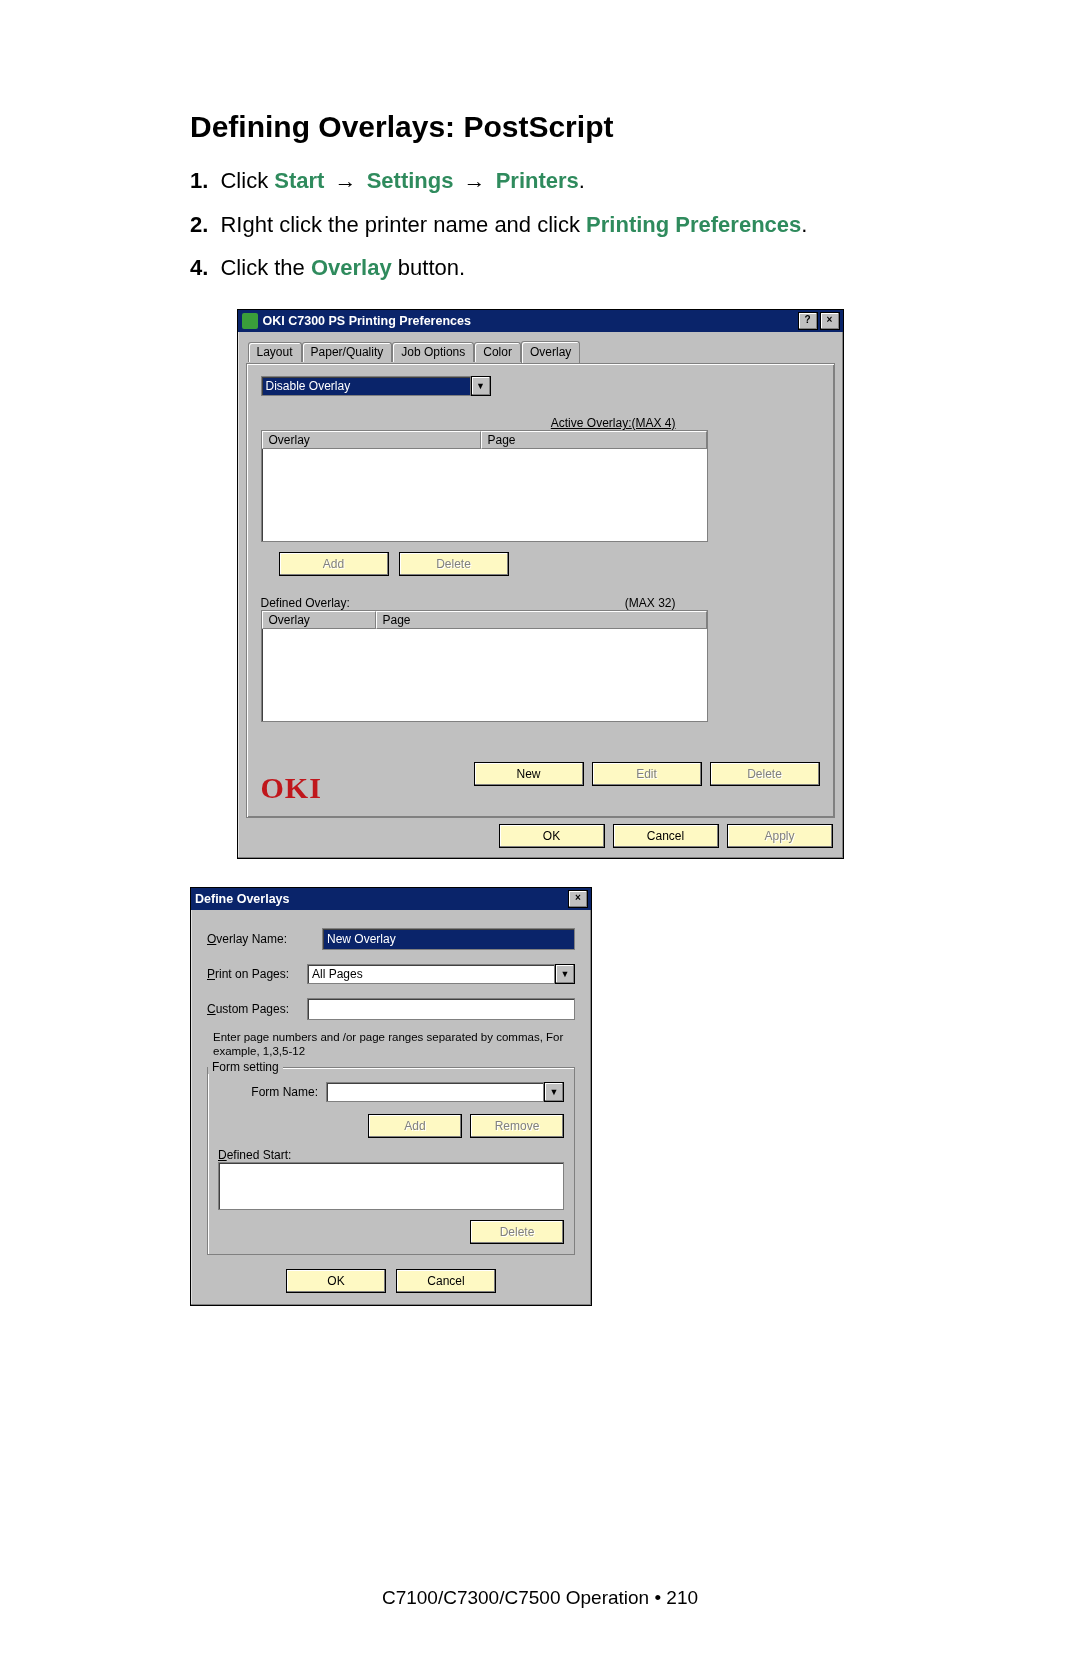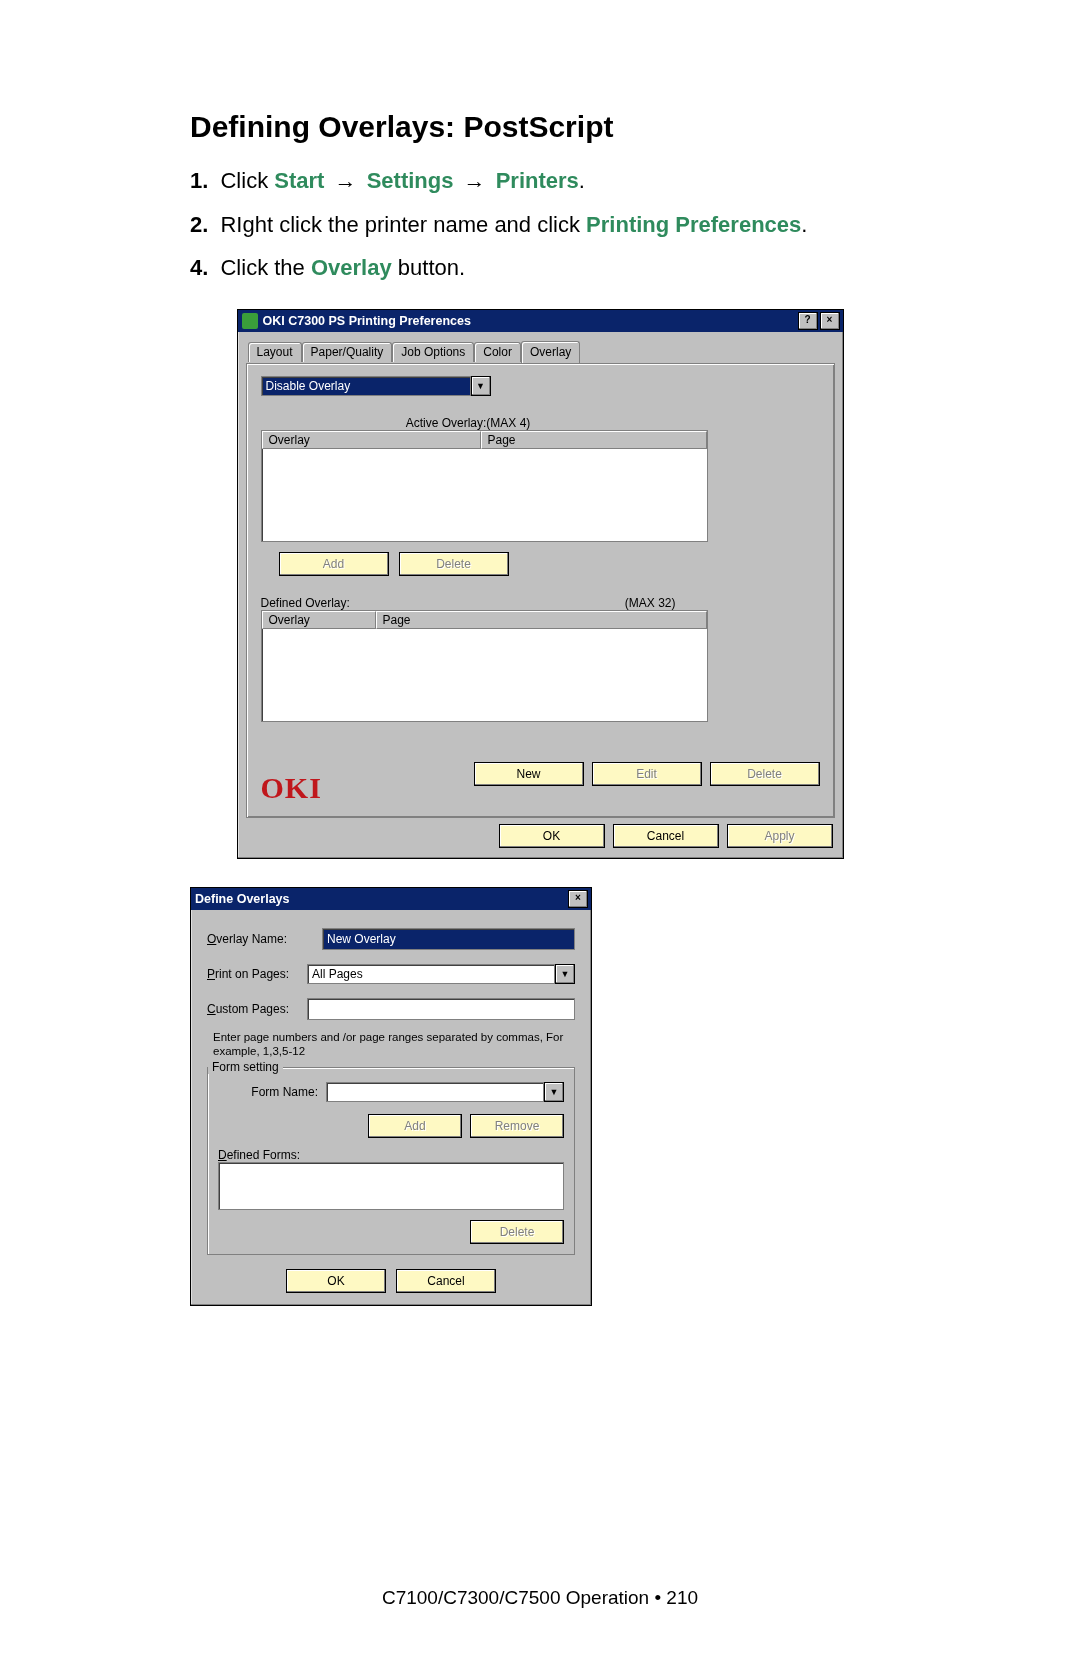--- a/index.html
+++ b/index.html
@@ -89,21 +89,21 @@
           <div class="tab">Color</div>
           <div class="tab active">Overlay</div>
         </div>
         <div class="tabpanel">
           <div class="dropdown">
             <div class="field sel">Disable Overlay</div>
             <div class="btn">▼</div>
           </div>
           <div class="gap"></div>
             <div class="gap"></div>
-          <div class="row" style="justify-content:center;width:415px;">
+          <div class="row" style="justify-content:flex-end;width:415px;text-decoration:underline;">
             <span class="lbl">Active Overlay:</span>
             <span class="lbl">(MAX 4)</span>
           </div>
           <div class="tablebox" style="width:445px;">
             <div class="tablehead">
               <div class="th" style="width:205px;">Overlay</div>
               <div class="th" style="flex:1;">Page</div>
             </div>
           </div>
           <div class="gap"></div>
@@ -174,21 +174,21 @@
             <span class="lbl" style="width:100px;text-align:right;">Form Name:</span>
             <div class="dropdown" style="flex:1;width:auto;">
               <div class="field"></div>
               <div class="btn">▼</div>
             </div>
           </div>
           <div class="row" style="justify-content:flex-end;gap:8px;margin-bottom:10px;">
             <span class="btn3d disabled" style="min-width:80px;">Add</span>
             <span class="btn3d disabled" style="min-width:80px;">Remove</span>
           </div>
-          <div class="lbl underline-first">Defined Forms:</div>
+          <div class="lbl underline-first">Defined Start:</div>
           <div class="listarea"></div>
           <div class="row" style="justify-content:flex-end;margin-top:10px;">
             <span class="btn3d disabled" style="min-width:80px;">Delete</span>
           </div>
         </div>
 
         <div class="row" style="justify-content:center;gap:10px;margin-top:14px;">
           <span class="btn3d" style="min-width:86px;">OK</span>
           <span class="btn3d" style="min-width:86px;">Cancel</span>
         </div>

